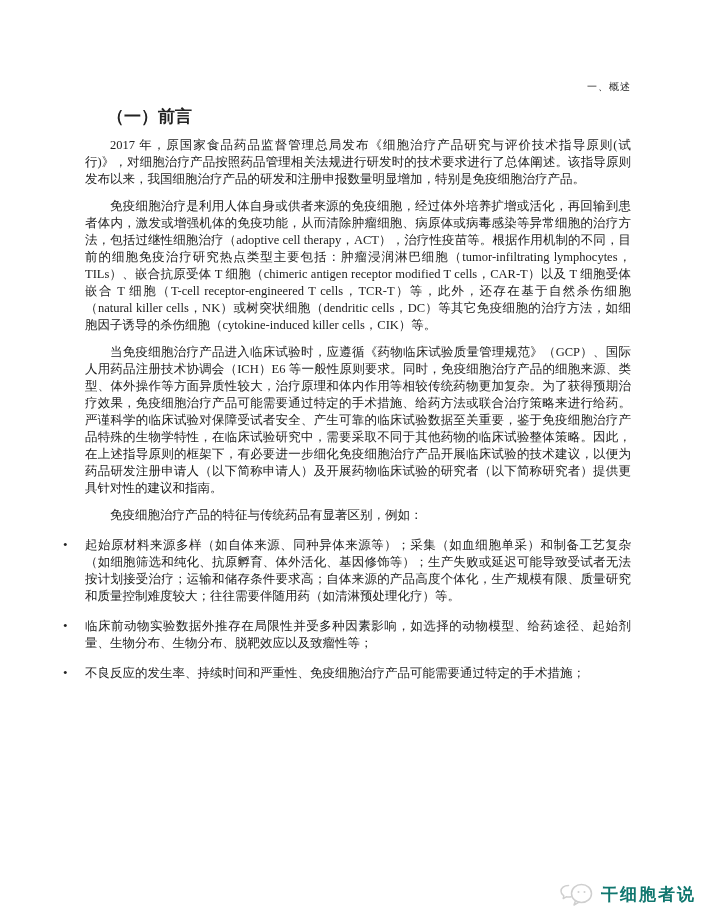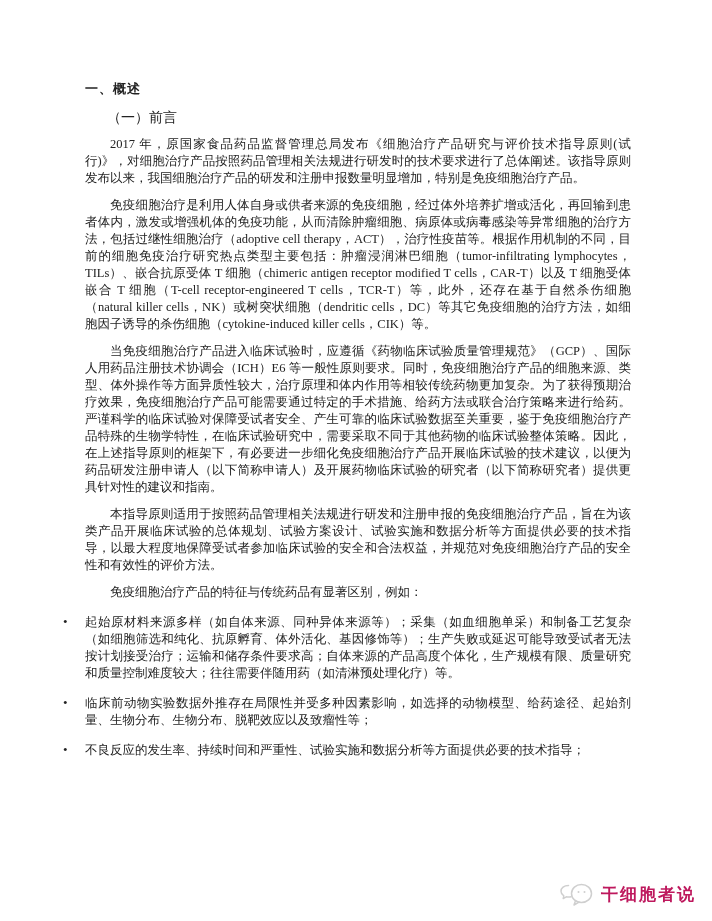--- a/index.html
+++ b/index.html
@@ -12,28 +12,29 @@
     font-family: "Liberation Serif", "DejaVu Serif", serif;
     color: #222222;
   }
   .content {
     position: absolute;
     left: 85px;
     top: 80px;
     width: 546px;
   }
   .chapter-title {
-    font-size: 13px;
-    font-weight: 700;
+    font-size: 10px;
+    font-weight: 400;
     margin: 0 0 9px 0;
     letter-spacing: 1px;
+    text-align: right;
   }
   .section-heading {
-    font-size: 14px;
-    font-weight: 400;
+    font-size: 17px;
+    font-weight: 700;
     margin: 11px 0 9px 0;
     text-indent: 22px;
   }
   .body-para {
     font-size: 12.5px;
     line-height: 17px;
     margin: 8px 0 10px 0;
     text-indent: 25px;
     text-align: justify;
     text-justify: inter-ideograph;
@@ -64,53 +65,52 @@
     bottom: 14px;
     display: flex;
     align-items: center;
     gap: 6px;
     color: #cfcfcf;
   }
   .watermark-text {
     font-size: 17px;
     font-weight: 700;
     letter-spacing: 2px;
-    color: #be185d;
+    color: #0f766e;
   }
   .watermark-icon svg { display: block; }
 </style>
 </head>
 <body>
 
 <div class="page">
   <div class="content">
 
     <div class="chapter-title">一、概述</div>
 
     <div class="section-heading">（一）前言</div>
     <p class="body-para">2017 年，原国家食品药品监督管理总局发布《细胞治疗产品研究与评价技术指导原则(试行)》，对细胞治疗产品按照药品管理相关法规进行研发时的技术要求进行了总体阐述。该指导原则发布以来，我国细胞治疗产品的研发和注册申报数量明显增加，特别是免疫细胞治疗产品。</p>
     <p class="body-para">免疫细胞治疗是利用人体自身或供者来源的免疫细胞，经过体外培养扩增或活化，再回输到患者体内，激发或增强机体的免疫功能，从而清除肿瘤细胞、病原体或病毒感染等异常细胞的治疗方法，包括过继性细胞治疗（adoptive cell therapy，ACT），治疗性疫苗等。根据作用机制的不同，目前的细胞免疫治疗研究热点类型主要包括：肿瘤浸润淋巴细胞（tumor-infiltrating lymphocytes，TILs）、嵌合抗原受体 T 细胞（chimeric antigen receptor modified T cells，CAR-T）以及 T 细胞受体嵌合 T 细胞（T-cell receptor-engineered T cells，TCR-T）等，此外，还存在基于自然杀伤细胞（natural killer cells，NK）或树突状细胞（dendritic cells，DC）等其它免疫细胞的治疗方法，如细胞因子诱导的杀伤细胞（cytokine-induced killer cells，CIK）等。</p>
     <p class="body-para">当免疫细胞治疗产品进入临床试验时，应遵循《药物临床试验质量管理规范》（GCP）、国际人用药品注册技术协调会（ICH）E6 等一般性原则要求。同时，免疫细胞治疗产品的细胞来源、类型、体外操作等方面异质性较大，治疗原理和体内作用等相较传统药物更加复杂。为了获得预期治疗效果，免疫细胞治疗产品可能需要通过特定的手术措施、给药方法或联合治疗策略来进行给药。严谨科学的临床试验对保障受试者安全、产生可靠的临床试验数据至关重要，鉴于免疫细胞治疗产品特殊的生物学特性，在临床试验研究中，需要采取不同于其他药物的临床试验整体策略。因此，在上述指导原则的框架下，有必要进一步细化免疫细胞治疗产品开展临床试验的技术建议，以便为药品研发注册申请人（以下简称申请人）及开展药物临床试验的研究者（以下简称研究者）提供更具针对性的建议和指南。</p>
 
-    <p class="body-para">本指导原则适用于按照药品管理相关法规进行研发和注册申报的免疫细胞治疗产品，旨在为该类产品开展临床试验的总体规划、试验方案设计、试验实施和数据分析等方面提供必要的技术指导，以最大程度地保障受试者参加临床试验的安全和合法权益，并规范对免疫细胞治疗产品的安全性和有效性的评价方法。</p>
 
     <p class="body-para">免疫细胞治疗产品的特征与传统药品有显著区别，例如：</p>
 
     <ul class="char-list">
       <li>
         <span class="bullet-marker">•</span>
         <span>起始原材料来源多样（如自体来源、同种异体来源等）；采集（如血细胞单采）和制备工艺复杂（如细胞筛选和纯化、抗原孵育、体外活化、基因修饰等）；生产失败或延迟可能导致受试者无法按计划接受治疗；运输和储存条件要求高；自体来源的产品高度个体化，生产规模有限、质量研究和质量控制难度较大；往往需要伴随用药（如清淋预处理化疗）等。</span>
       </li>
       <li>
         <span class="bullet-marker">•</span>
         <span>临床前动物实验数据外推存在局限性并受多种因素影响，如选择的动物模型、给药途径、起始剂量、生物分布、生物分布、脱靶效应以及致瘤性等；</span>
       </li>
       <li>
         <span class="bullet-marker">•</span>
-        <span>不良反应的发生率、持续时间和严重性、试验实施和数据分析等方面提供必要的技术指导；</span>
+        <span>不良反应的发生率、持续时间和严重性、免疫细胞治疗产品可能需要通过特定的手术措施；</span>
       </li>
 
     </ul>
 
   </div>
 
   <div class="watermark">
     <span class="watermark-icon">
       <svg width="36" height="26" viewBox="0 0 36 26" fill="none" xmlns="http://www.w3.org/2000/svg">
 

